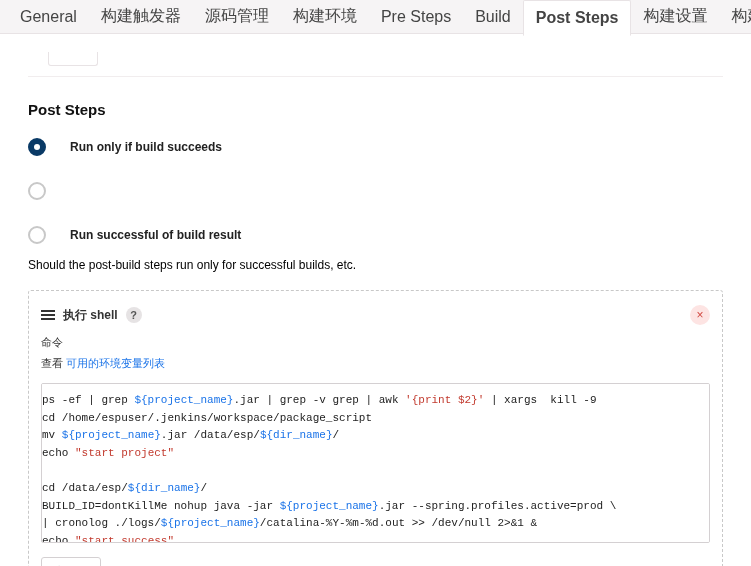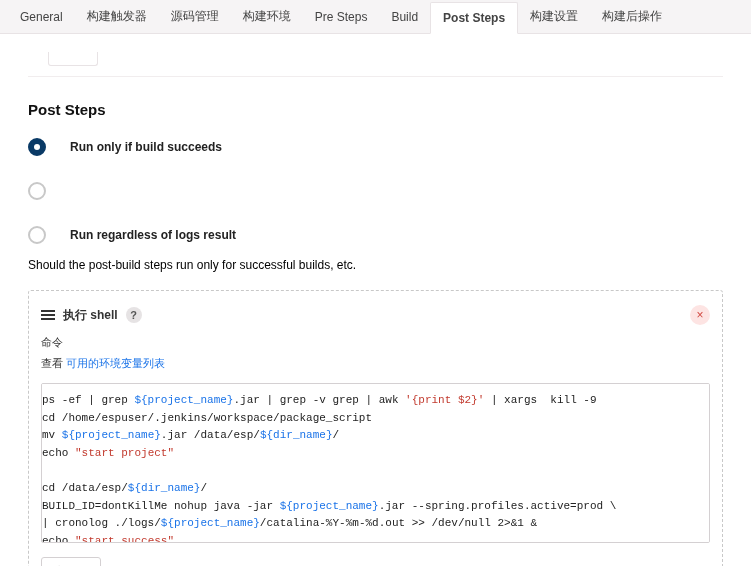--- a/index.html
+++ b/index.html
@@ -13,21 +13,21 @@
   .tabs {
     display: flex;
     background: #f6f4f5;
     border-bottom: 1px solid #e8e3e5;
     padding: 0 8px;
     align-items: center;
     height: 34px;
   }
   .tab {
     padding: 8px 12px;
-    font-size: 12px;
+    font-size: 16px;
     color: #444;
     cursor: pointer;
     white-space: nowrap;
   }
   .tab.active {
     background: #fff;
     border: 1px solid #e8e3e5;
     border-bottom: 1px solid #fff;
     border-radius: 2px 2px 0 0;
     font-weight: 700;
@@ -211,21 +211,21 @@
     <span class="radio checked"></span>
     <span class="radio-label">Run only if build succeeds</span>
   </div>
 
   <div class="radio-row" style="margin-top:26px;">
     <span class="radio"></span>
   </div>
 
   <div class="radio-row" style="margin-top:26px;">
     <span class="radio"></span>
-    <span class="radio-label">Run regardless of logs result</span>
+    <span class="radio-label">Run successful of build result</span>
   </div>
 
   <p class="help-text">Should the post-build steps run only for successful builds, etc.</p>
 
   <div class="shell-panel">
     <div class="shell-header">
       <span class="hamburger">
           <span></span>
           <span></span>
           <span></span>

